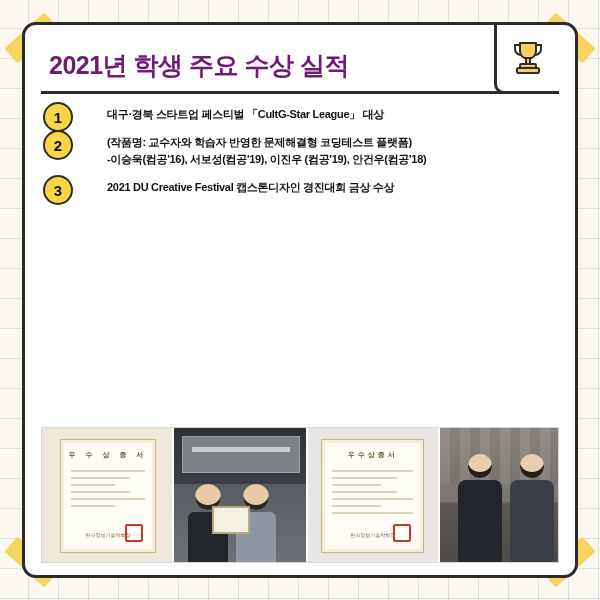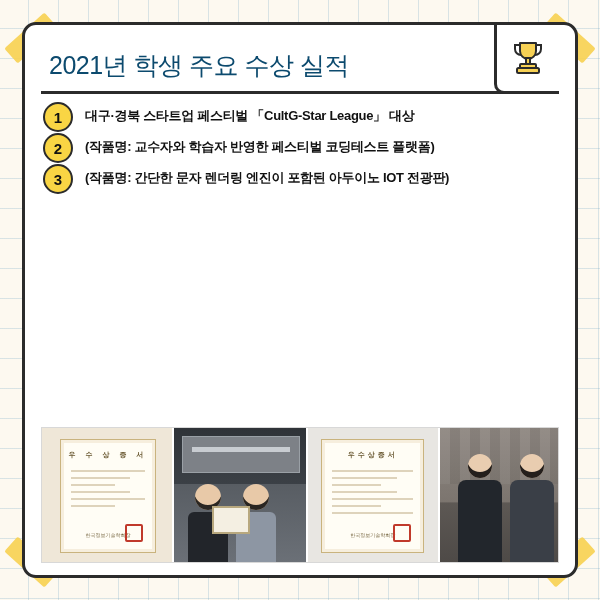--- a/index.html
+++ b/index.html
@@ -55,23 +55,23 @@
   
   #header {
     position: relative;
     height: 52px;
     border-bottom: 3px solid #2b2b2b;
     display: flex;
     align-items: center;
   }
   #title {
     font-size: 25px;
-    font-weight: normal;
+    font-weight: bold;
     letter-spacing: -0.5px;
-    color: #0c4a6e;
+    color: #701a75;
     padding-left: 8px;
   }
   #trophy-box {
     position: absolute;
     right: 0px;
     top: -14px;
     width: 62px;
     height: 66px;
     border-left: 3px solid #2b2b2b;
     border-bottom: 3px solid #2b2b2b;
@@ -104,25 +104,26 @@
     border-radius: 50%;
     display: flex;
     align-items: center;
     justify-content: center;
     font-size: 15px;
     font-weight: bold;
     color: #111;
     box-sizing: border-box;
   }
   .lines {
-    font-size: 13px;
+    font-size: 11px;
     line-height: 1.55;
     color: #111;
     font-weight: bold;
     letter-spacing: -0.3px;
+    margin-left: 22px;
   }
   .lines .ln { white-space: nowrap; }
 
   
   #photos {
     position: absolute;
     left: 16px;
     right: 16px;
     bottom: 12px;
     height: 136px;
@@ -267,28 +268,29 @@
       <div class="award">
         <div class="badge">1</div>
         <div class="lines">
           <div class="ln">대구·경북 스타트업 페스티벌 「CultG-Star League」 대상</div>
         </div>
       </div>
 
       <div class="award">
         <div class="badge">2</div>
         <div class="lines">
-          <div class="ln">(작품명: 교수자와 학습자 반영한 페스티벌 코딩테스트 플랫폼)</div>
+          <div class="ln">(작품명: 교수자와 학습자 반영한 문제해결형 코딩테스트 플랫폼)</div>
+          <div class="ln">-이승욱(컴공'16), 서보성(컴공'19), 이진우 (컴공'19), 안건우(컴공'18)</div>
         </div>
       </div>
 
       <div class="award">
         <div class="badge">3</div>
         <div class="lines">
-          <div class="ln">(작품명: 간단한 문자 렌더링 엔진이 포함된 아두이노 IOT 전광판)</div>
+          <div class="ln">2021 DU Creative Festival 캡스톤디자인 경진대회 금상 수상</div>
         </div>
       </div>
 
     </div>
 
     <div id="photos">
 
       <div class="photo p1">
         <div class="cert">
           <div class="ct">우 수 상 증 서</div>

